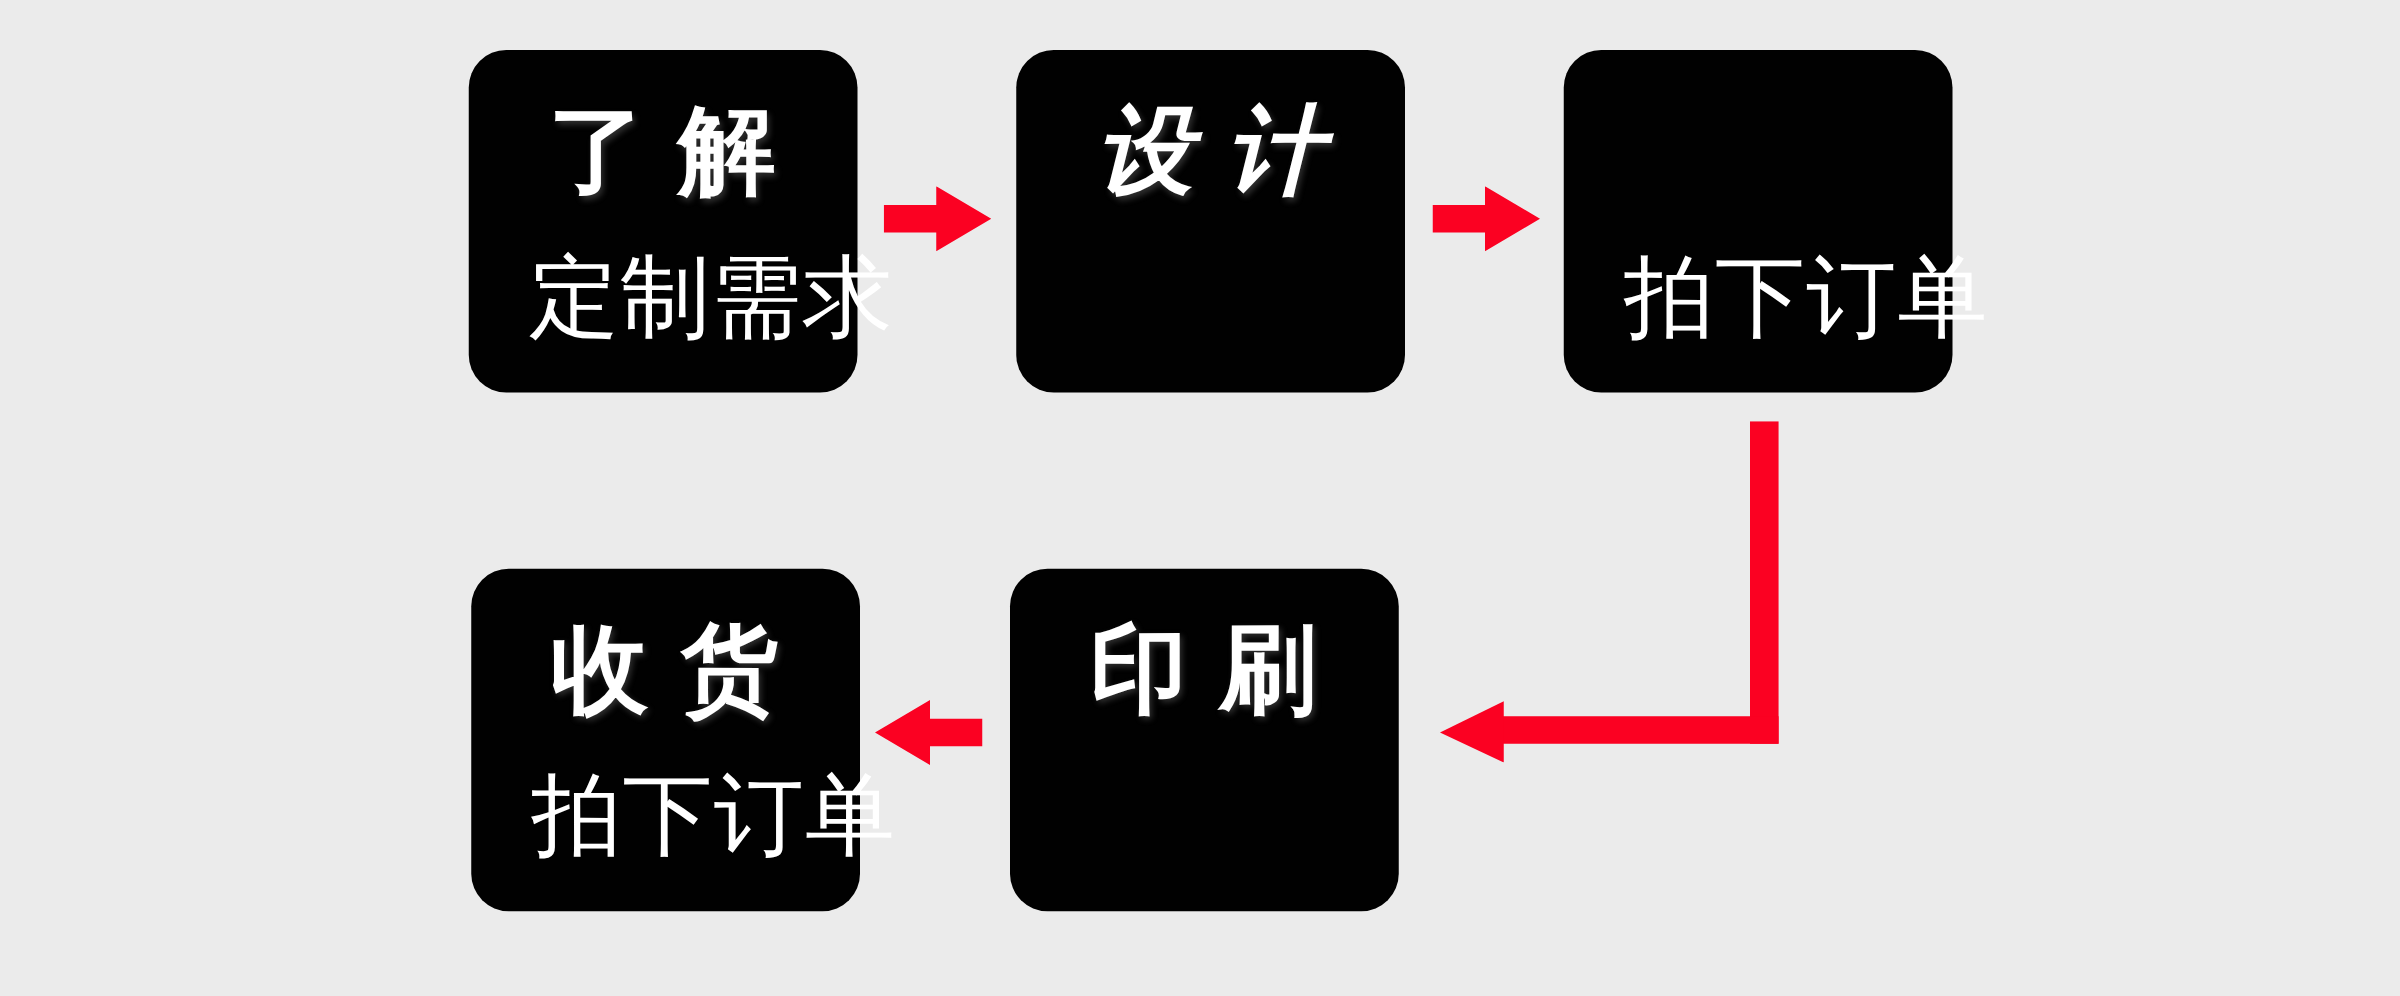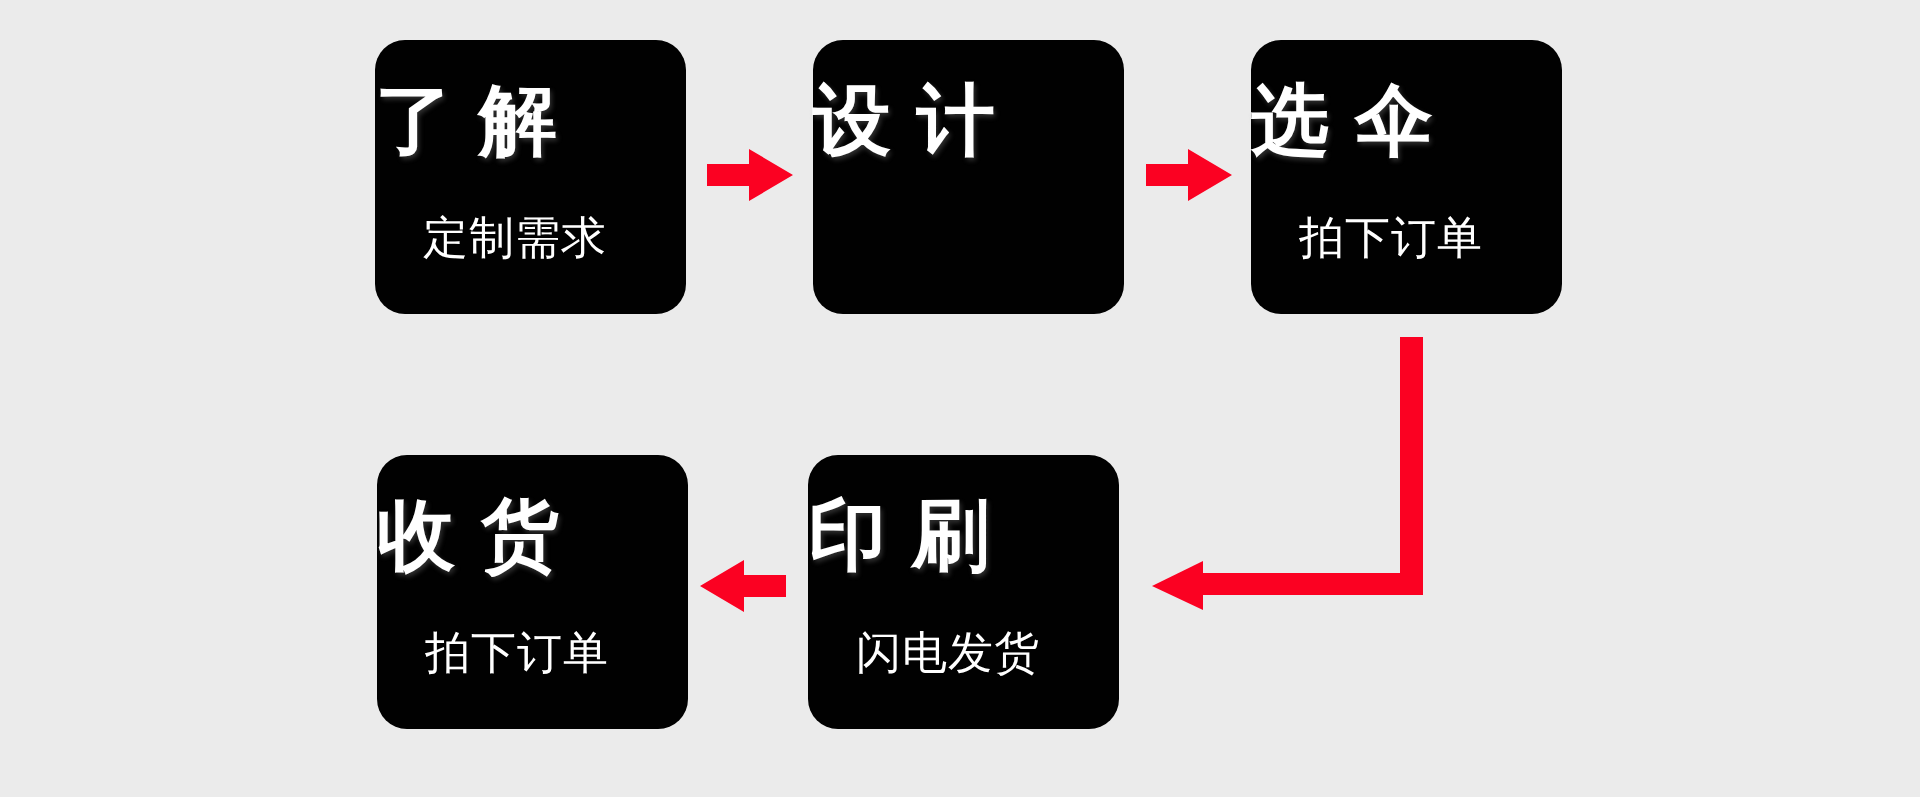--- a/index.html
+++ b/index.html
@@ -14,47 +14,48 @@
   }
 
   .flow-box {
     position: absolute;
     width: 311px;
     height: 274px;
     background: var(--box-bg, #010101);
     border-radius: 30px;
   }
   .pos-1 { left: 375px;  top: 40px; }
-  .pos-2 { left: 813px;  top: 40px; }
+  .pos-2 { left: 813px;  top: 40px; font-style: italic; }
   .pos-3 { left: 1251px; top: 40px; }
   .pos-4 { left: 377px;  top: 455px; }
   .pos-5 { left: 808px;  top: 455px; }
 
   .step-title {
     position: absolute;
     left: 0; right: 0;
     top: 38px;
     height: 84px;
     line-height: 84px;
+    text-align: center;
     font-size: 78px;
     font-weight: 900;
     color: var(--box-text, #ffffff);
     letter-spacing: 2px;
     white-space: pre;
     text-shadow: 2px 3px 5px rgba(160,160,160,0.30);
   }
 
   .step-sub {
     position: absolute;
     left: 0; right: 0;
     top: 168px;
     height: 60px;
     line-height: 60px;
-    text-align: left;
-    font-size: 45px;
+    text-align: center;
+    font-size: 72px;
     font-weight: 400;
     color: var(--box-text, #ffffff);
     letter-spacing: 1px;
     white-space: pre;
     padding-left: 48px;
   }
 
   .arrow { position: absolute; display: block; }
   .arrow polygon, .arrow rect { fill: var(--accent, #fb0122); }
 
@@ -79,37 +80,35 @@
 
   <div class="flow-box pos-2">
     <div class="step-title">设 计</div>
   </div>
 
   <svg id="arrow-2" class="arrow" width="86" height="52" viewBox="0 0 86 52">
     <polygon points="0,15 42,15 42,0 86,26 42,52 42,37 0,37"></polygon>
   </svg>
 
   <div class="flow-box pos-3">
-    <div class="step-title">选 伞</div>
     <div class="step-sub">拍下订单</div>
   </div>
 
   <svg id="arrow-elbow" class="arrow" width="271" height="273" viewBox="0 0 271 273">
     <rect x="248" y="0" width="23" height="258"></rect>
     <rect x="48" y="236" width="223" height="22"></rect>
     <polygon points="0,249 51,224 51,273"></polygon>
   </svg>
 
   <div class="flow-box pos-4">
     <div class="step-title">收 货</div>
     <div class="step-sub">拍下订单</div>
   </div>
 
   <svg id="arrow-3" class="arrow" width="86" height="52" viewBox="0 0 86 52">
     <polygon points="86,15 44,15 44,0 0,26 44,52 44,37 86,37"></polygon>
   </svg>
 
   <div class="flow-box pos-5">
     <div class="step-title">印 刷</div>
-    <div class="step-sub">闪电发货</div>
   </div>
 
 </div>
 
 </body></html>

